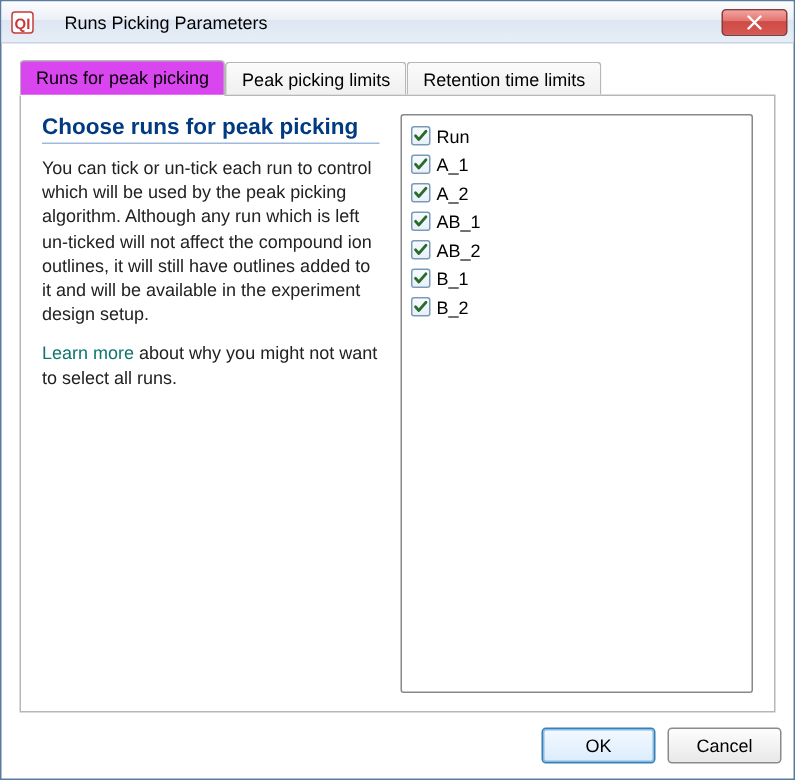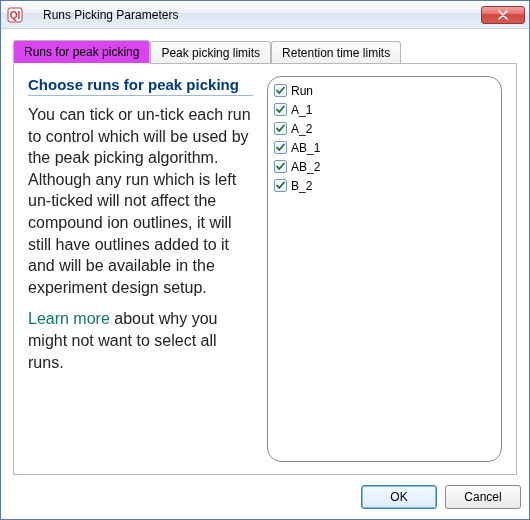--- a/index.html
+++ b/index.html
@@ -96,37 +96,37 @@
     color: #003a80;
     margin: 0 0 2px 0;
   }
   .rule {
     height: 1px;
     background: #9fb9db;
     margin: 0 0 8px 0;
   }
   .leftcol p {
     margin: 0 0 10px 0;
-    font-size: 16px;
+    font-size: 12px;
     color: #222;
     line-height: 1.35;
   }
   .link {
     color: #0f766e;
     cursor: pointer;
     margin-top: 46px;
   }
   .rightcol {
     flex: 1;
     display: flex; flex-direction: column;
   }
   .listbox {
     flex: 1;
     border: 1px solid #888;
-    border-radius: 14px;
+    border-radius: 2px;
     padding: 4px 6px;
     overflow: auto;
     background: #fff;
   }
   .list-row {
     display: flex; align-items: center;
     height: 19px;
     gap: 4px;
     font-size: 12px;
   }
@@ -243,20 +243,28 @@
                 </svg>
               </span>
               <span>AB_2</span>
             </div>
             <div class="list-row">
               <span class="cb">
                 <svg width="11" height="11" viewBox="0 0 11 11">
                   <path d="M2 5.5 L4.2 8 L9 2.5" fill="none" stroke="#2a6b2a" stroke-width="1.8" stroke-linecap="round" stroke-linejoin="round"></path>
                 </svg>
               </span>
+              <span>B_1</span>
+            </div>
+            <div class="list-row">
+              <span class="cb">
+                <svg width="11" height="11" viewBox="0 0 11 11">
+                  <path d="M2 5.5 L4.2 8 L9 2.5" fill="none" stroke="#2a6b2a" stroke-width="1.8" stroke-linecap="round" stroke-linejoin="round"></path>
+                </svg>
+              </span>
               <span>B_2</span>
             </div>
           </div>
       </div>
 
     </div>
 
   </div>
 
   <div class="footer">

